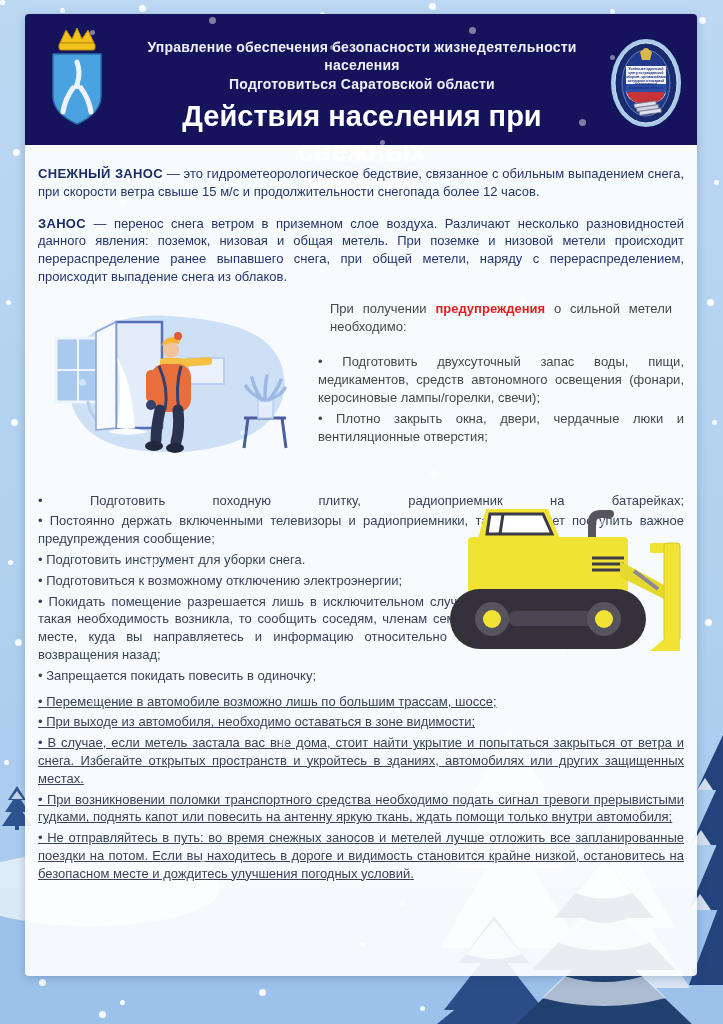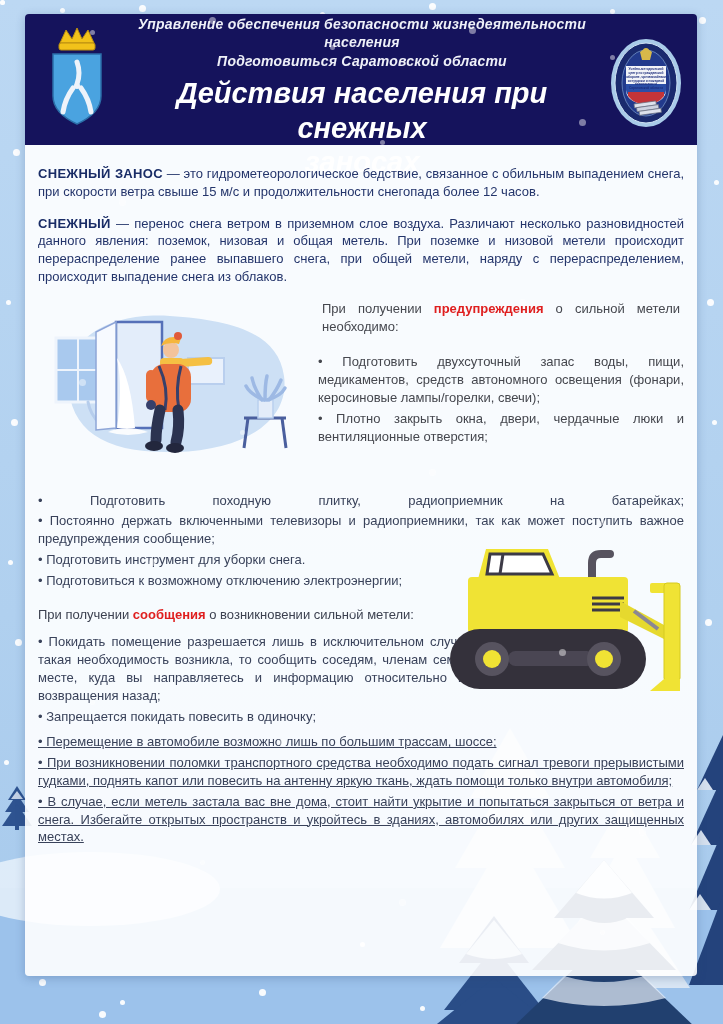--- a/index.html
+++ b/index.html
@@ -27,35 +27,35 @@
     300px 260px 0 0 #fff,520px 300px 0 1px #fff,655px 350px 0 0 #fff,80px 380px 0 1px #fff,
     240px 430px 0 0 #fff,430px 470px 0 1px #fff,600px 520px 0 0 #fff,150px 560px 0 1px #fff,
     350px 610px 0 0 #fff,560px 650px 0 1px #fff,90px 700px 0 0 #fff,280px 740px 0 1px #fff,
     480px 790px 0 0 #fff,640px 830px 0 1px #fff,200px 860px 0 0 #fff,400px 900px 0 1px #fff,600px 930px 0 0 #fff;}
   
   .panel{position:absolute;left:25px;top:14px;width:672px;z-index:2;
          box-shadow:0 2px 10px rgba(40,70,120,.28);border-radius:4px;}
   .hdr{position:relative;display:flex;align-items:flex-start;height:131px;background:#15135c;
        border-radius:4px 4px 0 0;color:#fff;}
   .hdr-coat{flex:0 0 104px;display:flex;justify-content:center;padding-top:12px;}
-  .hdr-center{flex:1 1 auto;text-align:center;padding-top:1px;font-style:italic;}
+  .hdr-center{flex:1 1 auto;text-align:center;padding-top:24px;}
   .hdr-emblem{flex:0 0 102px;display:flex;justify-content:center;padding-top:24px;position:relative;}
   .org{font-size:14px;font-weight:700;line-height:1.32;color:#eef0f8;letter-spacing:.2px;}
   .title{font-size:29px;font-weight:700;line-height:1.18;margin-top:6px;color:#ffffff;}
   .emblem-wrap{position:relative;width:72px;height:90px;}
   .emblem-text{position:absolute;left:15px;top:30px;width:42px;font-size:3.2px;line-height:1.2;
                text-align:center;color:#1c2d7c;font-weight:700;}
   
   .card{position:relative;background:rgba(255,255,255,.9);border-radius:0 0 4px 4px;
         padding:20px 13px 16px;min-height:795px;color:#39425a;font-size:13px;line-height:1.37;}
   .def{text-align:justify;color:#24356b;margin:0 0 14px;}
   .def b{color:#192c66;letter-spacing:.3px;}
   .b{text-align:justify;margin:0 0 3px;}
   .stretch{text-align-last:justify;margin-top:27px;}
-  .intro{margin:0 4px 12px;}
+  .intro{margin:0 12px 12px;}
   .red{color:#df1f1f;font-weight:700;}
   .row1{display:flex;gap:18px;margin:4px 0 10px;}
   .row1 .illus{flex:0 0 262px;}
   .row1 .col{flex:1 1 auto;color:#45474e;}
   .row1 .intro{text-align:justify;margin-bottom:18px;}
   .sec2-intro{margin:16px 0 10px;color:#3c4150;}
   .row2{position:relative;margin-bottom:8px;}
   .row2 .col{width:472px;color:#39425a;}
   .dozer{position:absolute;right:0;top:-92px;}
   .list2{margin-top:2px;text-decoration:underline;}
@@ -169,21 +169,21 @@
           </svg>
           <div class="emblem-text">Учебно-методический центр по гражданской обороне, чрезвычайным ситуациям и пожарной безопасности Саратовской области</div>
         </div>
       </div>
     </header>
 
     <main class="card">
 
       <p class="def"><b>СНЕЖНЫЙ ЗАНОС</b> <span>— это гидрометеорологическое бедствие, связанное с обильным выпадением снега, при скорости ветра свыше 15 м/с и продолжительности снегопада более 12 часов.</span></p>
 
-      <p class="def"><b>СНЕЖНЫЙ</b> <span>— перенос снега ветром в приземном слое воздуха. Различают несколько разновидностей данного явления: поземок, низовая и общая метель. При поземке и низовой метели происходит перераспределение ранее выпавшего снега, при общей метели, наряду с перераспределением, происходит выпадение снега из облаков.</span></p>
+      <p class="def"><b>ЗАНОС</b> <span>— перенос снега ветром в приземном слое воздуха. Различают несколько разновидностей данного явления: поземок, низовая и общая метель. При поземке и низовой метели происходит перераспределение ранее выпавшего снега, при общей метели, наряду с перераспределением, происходит выпадение снега из облаков.</span></p>
 
       <div class="row1">
         <div class="illus">
           <svg width="262" height="160" viewBox="0 0 262 160">
             <path d="M30,82 C28,34 78,12 132,16 C192,20 240,32 246,76 C252,120 208,150 138,152 C68,154 32,132 30,82 Z" fill="#cde0f5"></path>
             <rect x="18" y="38" width="44" height="64" fill="#a9c9ee" stroke="#eef4fc" stroke-width="3"></rect>
             <line x1="40" y1="38" x2="40" y2="102" stroke="#eef4fc" stroke-width="2"></line>
             <line x1="18" y1="70" x2="62" y2="70" stroke="#eef4fc" stroke-width="2"></line>
             <g stroke="#b6cdec" stroke-width="3" fill="none" stroke-linecap="round">
               <path d="M64,120 q-4,-18 4,-30"></path>
@@ -233,21 +233,20 @@
         </div>
       </div>
 
       <div>
         <p class="b stretch">• Подготовить походную плитку, радиоприемник на батарейках;</p>
         <p class="b">• Постоянно держать включенными телевизоры и радиоприемники, так как может поступить важное предупреждения сообщение;</p>
         <p class="b">• Подготовить инструмент для уборки снега.</p>
         <p class="b">• Подготовиться к возможному отключению электроэнергии;</p>
       </div>
 
-      <p class="intro sec2-intro"><span>При получении</span> <b class="red">сообщения</b> <span>о возникновении сильной метели:</span></p>
 
       <div class="row2">
         <div class="col">
           <p class="b">• Покидать помещение разрешается лишь в исключительном случае; если такая необходимость возникла, то сообщить соседям, членам семьи о том месте, куда вы направляетесь и информацию относительно времени возвращения назад;</p>
           <p class="b">• Запрещается покидать повесить в одиночку;</p>
         </div>
         <svg class="dozer" width="240" height="154" viewBox="0 0 240 154">
           <path d="M148,40 V22 q0,-9 9,-9 h9" stroke="#57535f" stroke-width="8" fill="none" stroke-linecap="round"></path>
           <path d="M34,38 L42,8 L104,8 L116,38 Z" fill="#f0e334"></path>
           <path d="M46,13 L99,13 L108,33 L43,33 Z" fill="#ffffff" stroke="#3c3a46" stroke-width="3"></path>
@@ -267,21 +266,23 @@
           <circle cx="160" cy="118" r="17" fill="#57535f"></circle>
             <circle cx="160" cy="118" r="9" fill="#f0e334"></circle>
           <rect x="206" y="42" width="30" height="10" rx="2" fill="#f0e334"></rect>
           <rect x="220" y="42" width="16" height="98" rx="3" fill="#f0e334" stroke="#d6ca20" stroke-width="1"></rect>
           <polygon points="220,138 206,150 236,150 236,138" fill="#f0e334"></polygon>
         </svg>
       </div>
 
       <div class="list2">
         <p class="b">• Перемещение в автомобиле возможно лишь по большим трассам, шоссе;</p>
+        <p class="b">• При выходе из автомобиля, необходимо оставаться в зоне видимости;</p>
+        <p class="b">• В случае, если метель застала вас вне дома, стоит найти укрытие и попытаться закрыться от ветра и снега. Избегайте открытых пространств и укройтесь в зданиях, автомобилях или других защищенных местах.</p>
         <p class="b">• При возникновении поломки транспортного средства необходимо подать сигнал тревоги прерывистыми гудками, поднять капот или повесить на антенну яркую ткань, ждать помощи только внутри автомобиля;</p>
-        <p class="b">• В случае, если метель застала вас вне дома, стоит найти укрытие и попытаться закрыться от ветра и снега. Избегайте открытых пространств и укройтесь в зданиях, автомобилях или других защищенных местах.</p>
+        <p class="b">• Не отправляйтесь в путь: во время снежных заносов и метелей лучше отложить все запланированные поездки на потом. Если вы находитесь в дороге и видимость становится крайне низкой, остановитесь на безопасном месте и дождитесь улучшения погодных условий.</p>
       </div>
 
     </main>
   </div>
 
   <div class="dot snow-front"></div>
 </div>
 
 </body></html>

